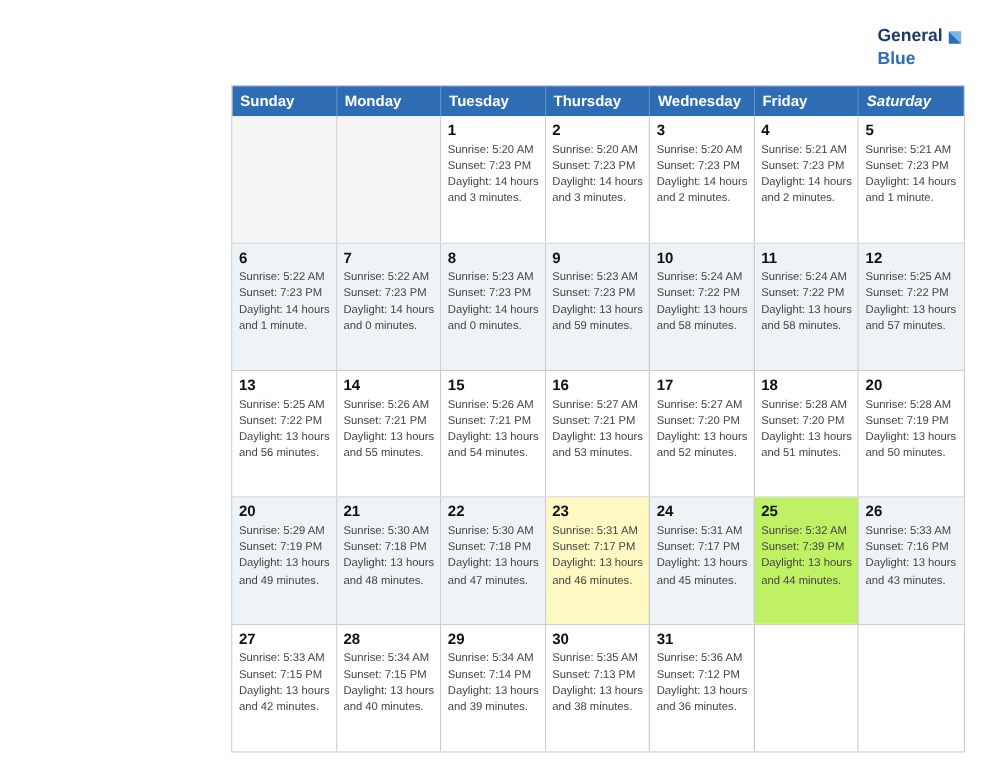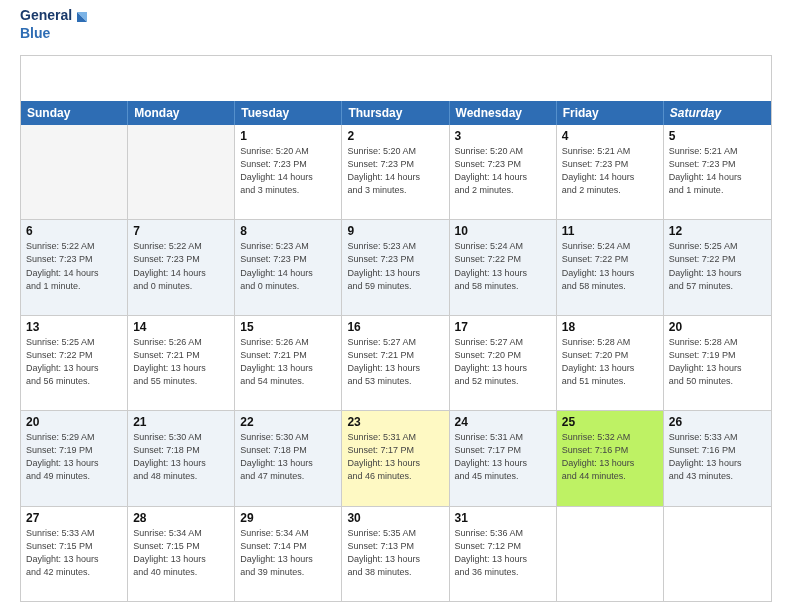--- a/index.html
+++ b/index.html
@@ -6,23 +6,24 @@
     body {
       width: 792px;
       height: 612px;
       font-family: Arial, sans-serif;
       background: #fff;
       overflow: hidden;
     }
     .page {
       width: 792px;
       height: 612px;
-      padding: 2px 20px 10px 20px;
+      padding: 15px 20px 10px 20px;
       display: flex;
       flex-direction: column;
+      align-items: flex-end;
     }
     .header {
       display: flex;
       justify-content: space-between;
       align-items: flex-start;
       margin-bottom: 8px;
     }
     .logo {
       display: flex;
       align-items: center;
@@ -44,21 +45,20 @@
     .calendar {
       flex: 1;
       display: flex;
       flex-direction: column;
       border: 1px solid #ccc;
     }
     .cal-header {
       display: grid;
       grid-template-columns: repeat(7, 1fr);
       background: #2e6db4;
-      margin-top: 45px;
     }
     .cal-header-cell {
       color: #fff;
       font-size: 12px;
       font-weight: bold;
       padding: 5px 6px;
       text-align: left;
       border-right: 1px solid #5590cc;
     }
     .cal-header-cell:last-child { border-right: none; font-style: italic; }
@@ -309,21 +309,21 @@
           <div class="cal-cell" style="background: rgb(238, 243, 248);">
             <span class="day-num">24</span>
             <div class="day-info" style="white-space: pre-line;">Sunrise: 5:31 AM
 Sunset: 7:17 PM
 Daylight: 13 hours
 and 45 minutes.</div>
           </div>
           <div class="cal-cell" style="background: #bef264;">
             <span class="day-num">25</span>
             <div class="day-info" style="white-space: pre-line;">Sunrise: 5:32 AM
-Sunset: 7:16 PM
+Sunset: 7:39 PM
 Daylight: 13 hours
 and 44 minutes.</div>
           </div>
           <div class="cal-cell" style="background: rgb(238, 243, 248);">
             <span class="day-num">26</span>
             <div class="day-info" style="white-space: pre-line;">Sunrise: 5:33 AM
 Sunset: 7:16 PM
 Daylight: 13 hours
 and 43 minutes.</div>
           </div>

